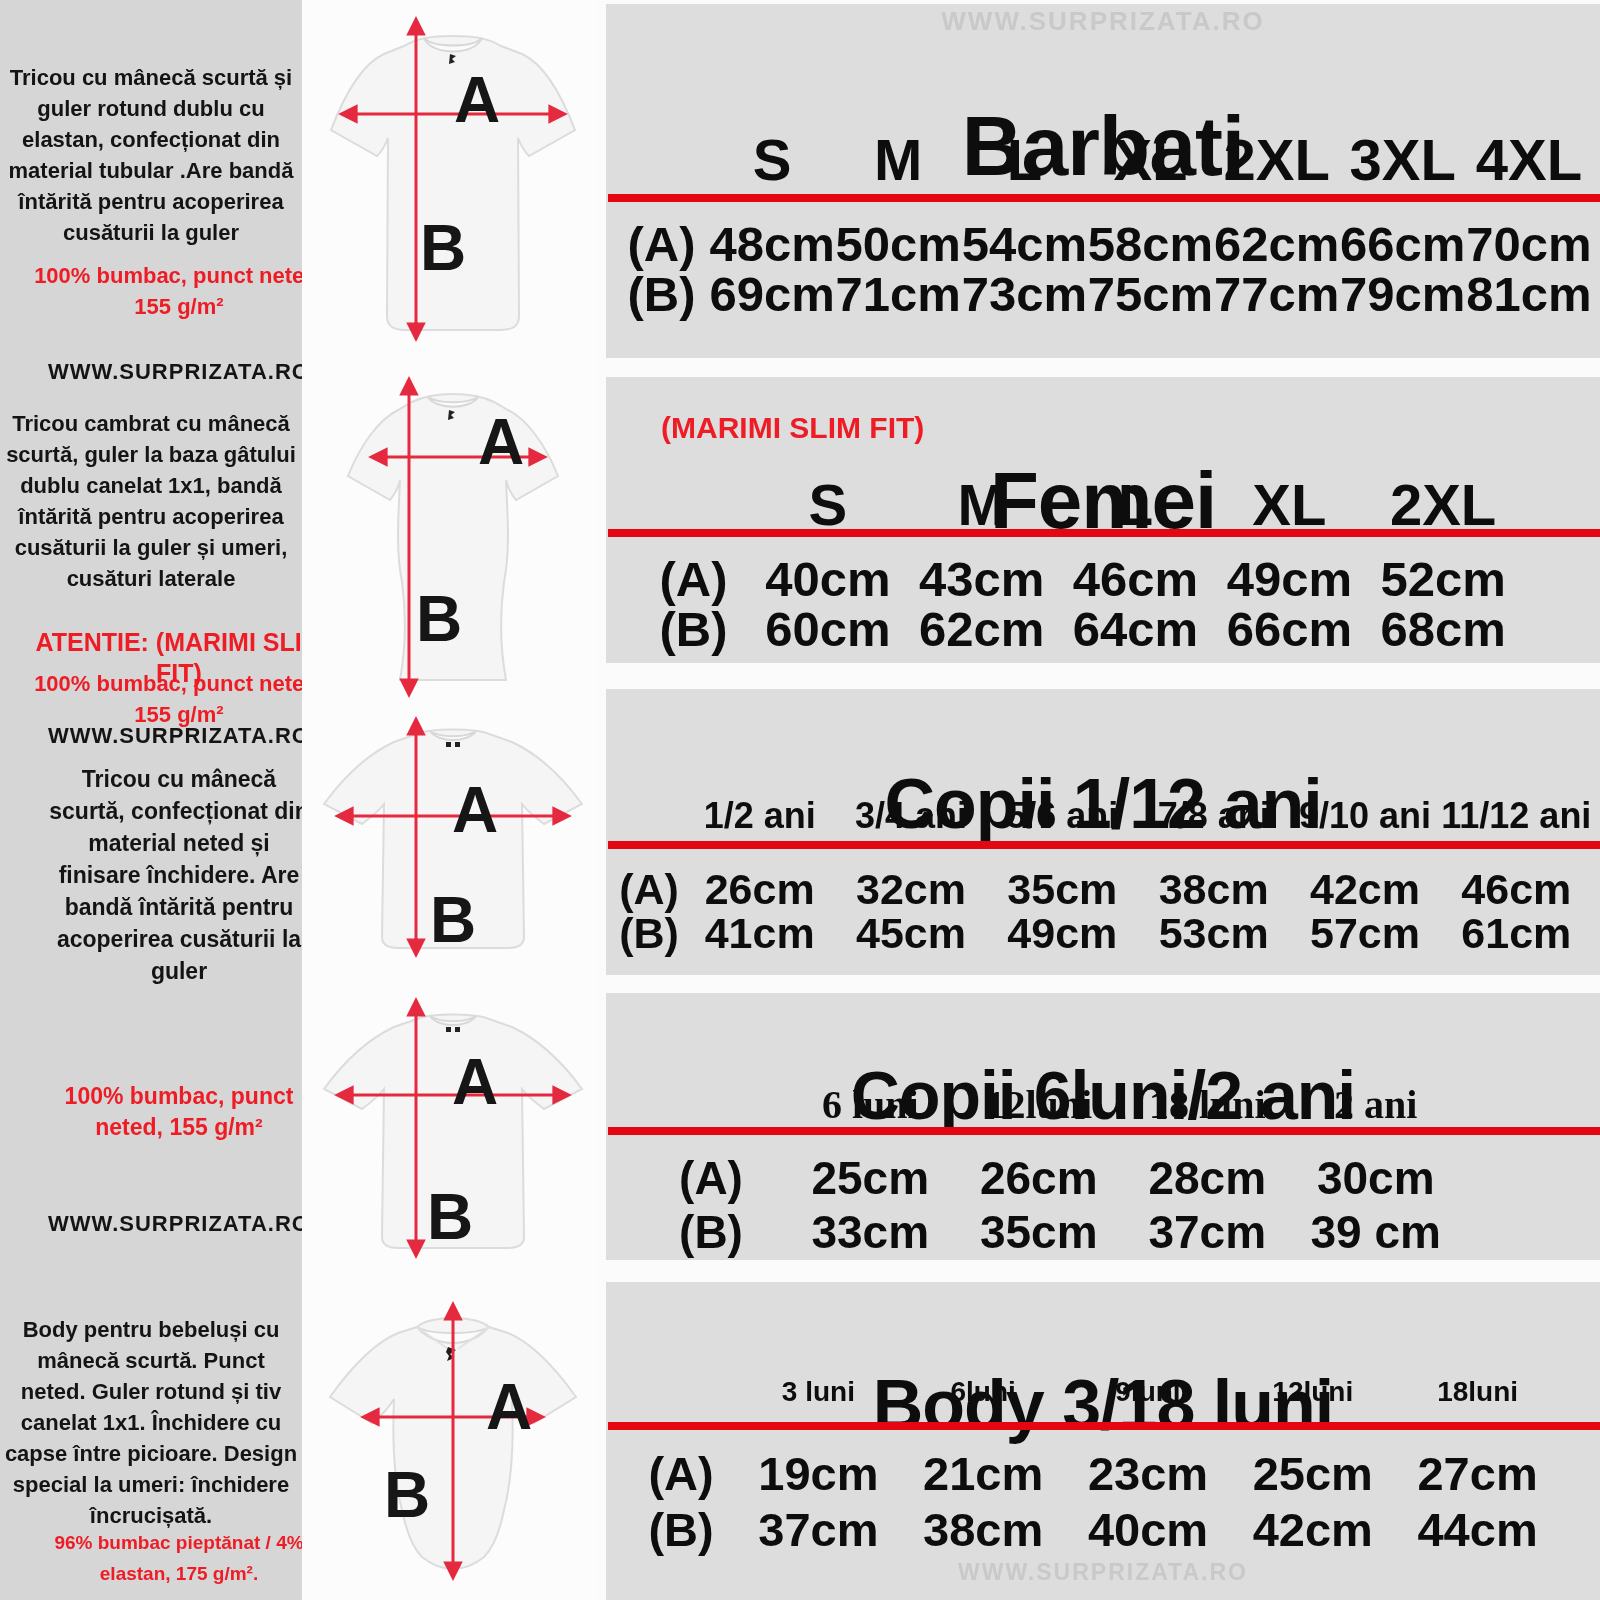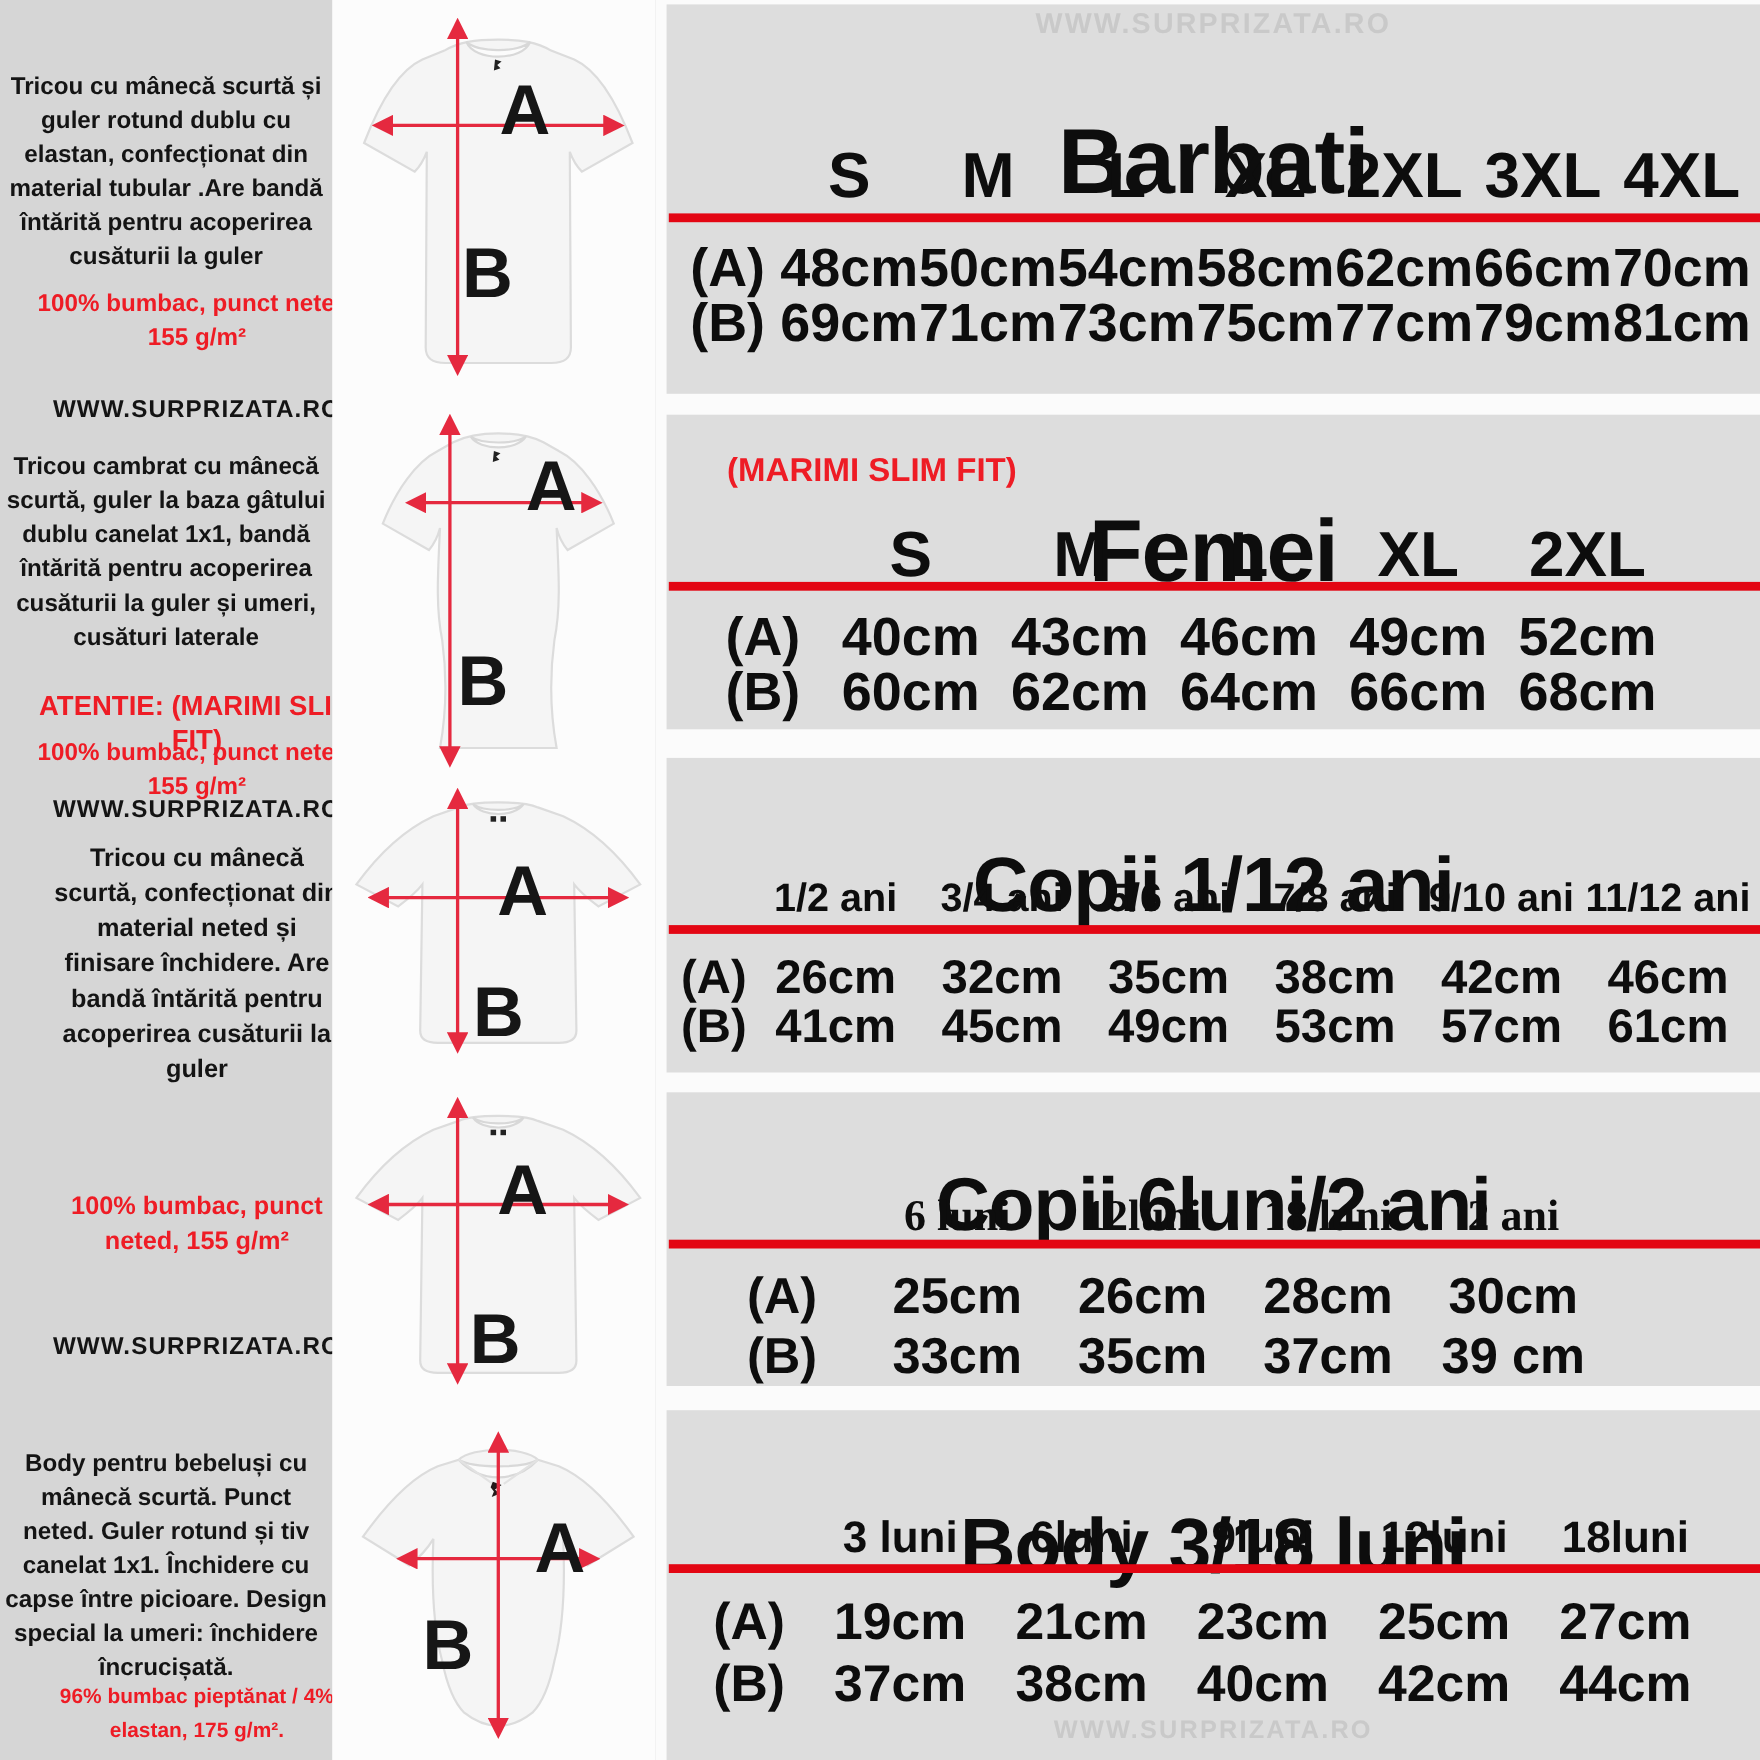--- a/index.html
+++ b/index.html
@@ -75,21 +75,21 @@
 
   .s4{top:993px;height:267px;--labw:150px;--padl:30px;--padr:140px;}
   .s4 .title{top:12px;font-size:68px;}
   .s4 .cols{top:88px;font-size:40px;font-family:Liberation Serif, serif;}
   .s4 .redline{top:134px;}
   .s4 .trow{font-size:46px;}
   .s4 .r0{top:158px;} .s4 .r1{top:212px;}
 
   .s5{top:1282px;height:318px;--labw:110px;--padl:20px;--padr:40px;}
   .s5 .title{top:30px;font-size:70px;}
-  .s5 .cols{top:94px;font-size:40px;}
+  .s5 .cols{top:94px;font-size:28px;}
   .s5 .redline{top:140px;}
   .s5 .trow{font-size:47px;}
   .s5 .r0{top:164px;} .s5 .r1{top:220px;}
   .s5 .wmrow{bottom:14px;font-size:23px;}
 
   .garment{fill:#f5f5f5;stroke:#dcdcdc;stroke-width:2;}
   .collar{fill:#fbfbfb;stroke:#d8d8d8;stroke-width:2;}
   .arrow{stroke:#e5293f;stroke-width:3;fill:none;}
 </style>
 </head>

